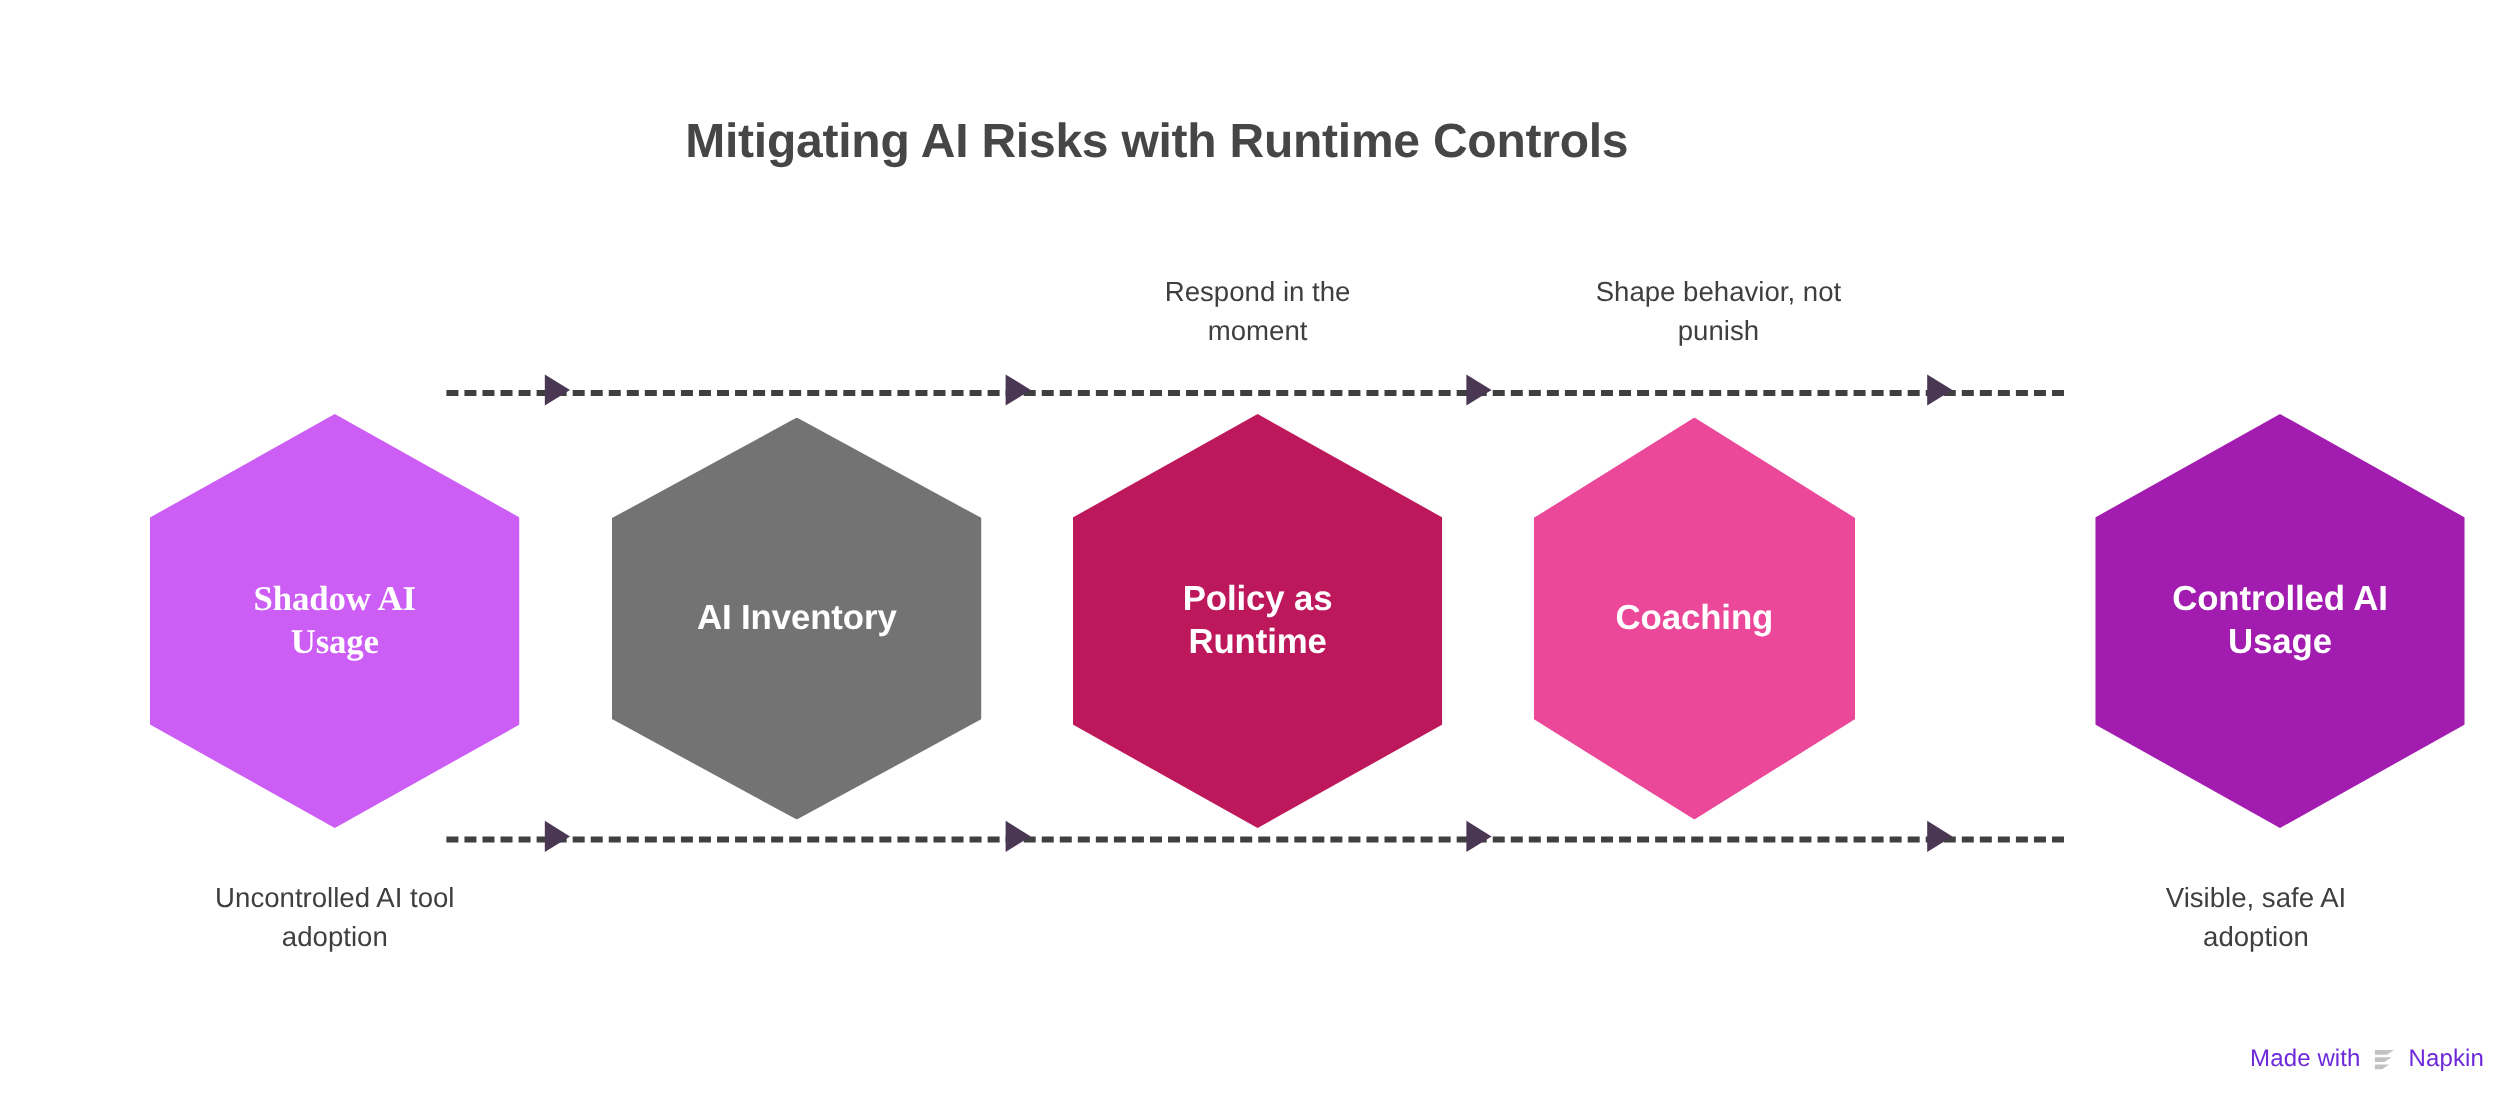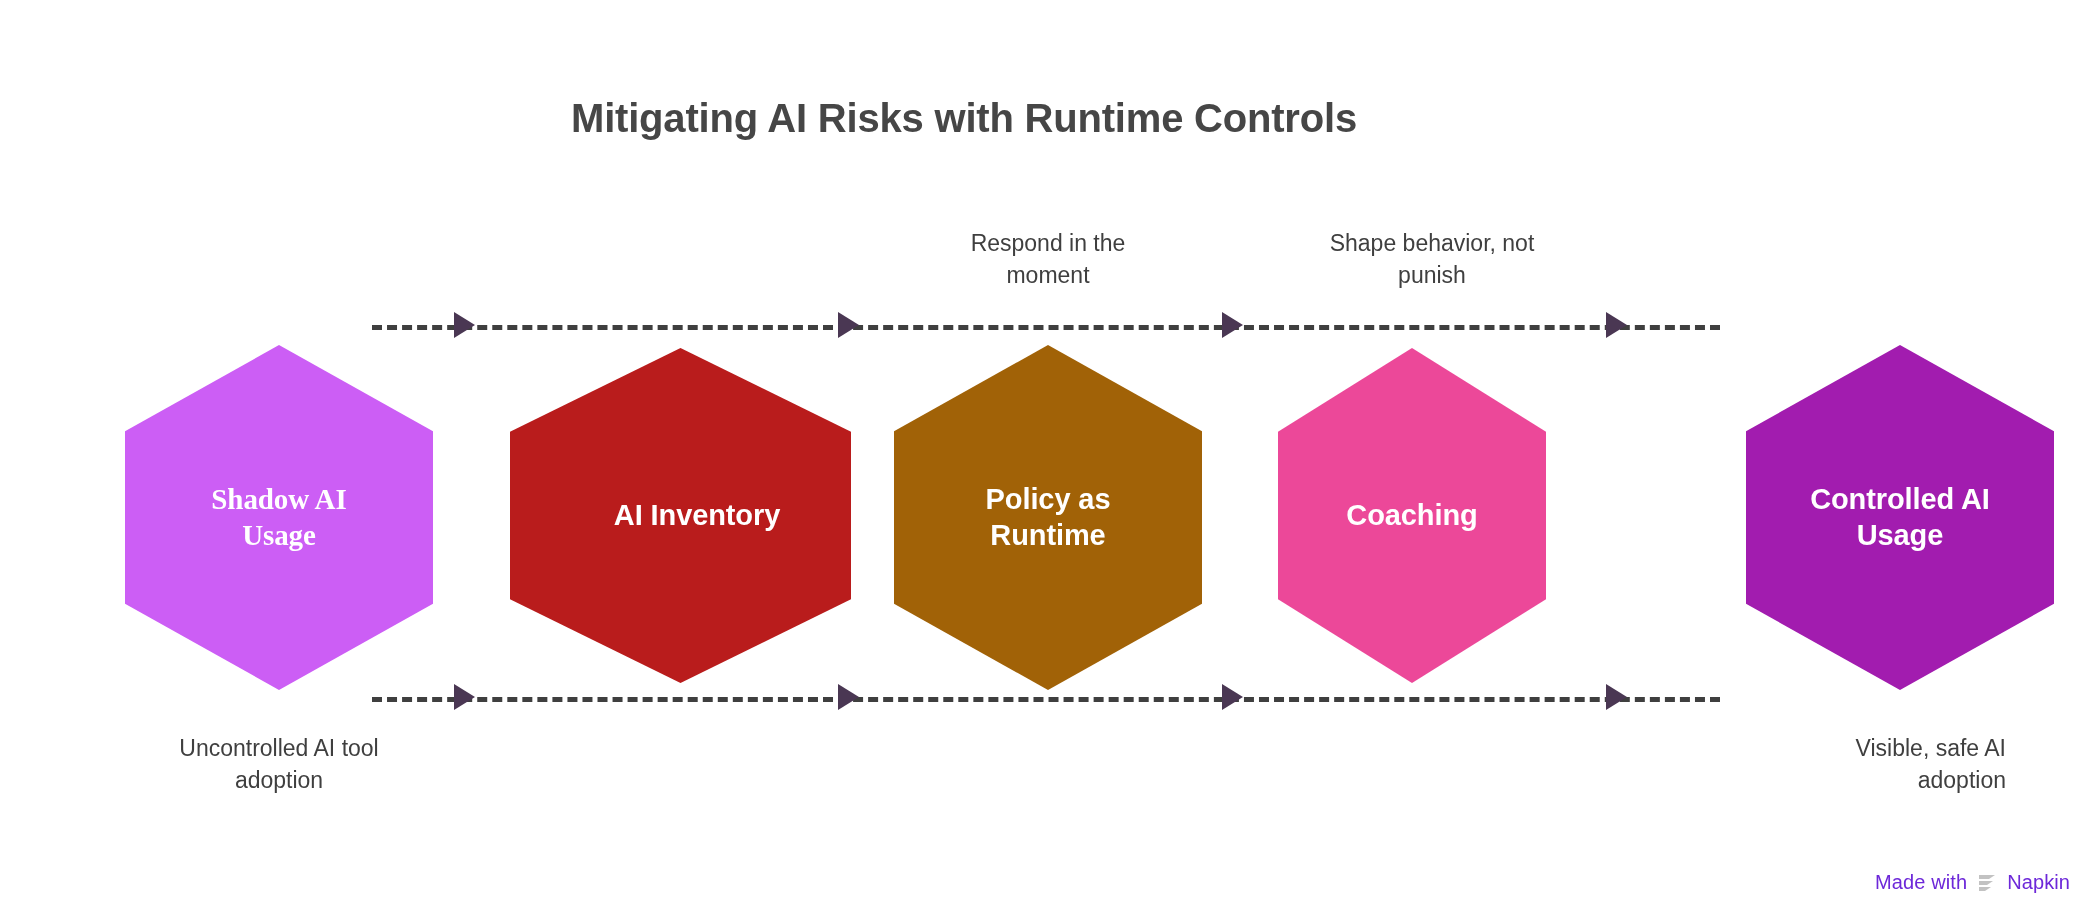--- a/index.html
+++ b/index.html
@@ -128,46 +128,46 @@
     <div class="arrow" style="left:454px; top:684px;"></div>
     <div class="arrow" style="left:838px; top:684px;"></div>
     <div class="arrow" style="left:1222px; top:684px;"></div>
     <div class="arrow" style="left:1606px; top:684px;"></div>
 
     <div class="hex" style="left:125px; top:345px; width:308px; height:345px; background:#cc5ef5;font-family:Liberation Serif, serif;">
       <div class="hex-label">Shadow AI
 Usage</div>
     </div>
 
-    <div class="hex" style="left:510px; top:348px; width:308px; height:335px; background:#b91c1c;padding-left:33px;">
+    <div class="hex" style="left:510px; top:348px; width:308px; height:335px; background:#737373;">
       <div class="hex-label">AI Inventory</div>
     </div>
 
-    <div class="hex" style="left:894px; top:345px; width:308px; height:345px; background:#a16207;">
+    <div class="hex" style="left:894px; top:345px; width:308px; height:345px; background:#be185d;">
       <div class="hex-label">Policy as
 Runtime</div>
     </div>
 
     <div class="hex" style="left:1278px; top:348px; width:268px; height:335px; background:#ec4899;">
       <div class="hex-label">Coaching</div>
     </div>
 
     <div class="hex" style="left:1746px; top:345px; width:308px; height:345px; background:#a21caf;">
       <div class="hex-label">Controlled AI
 Usage</div>
     </div>
 
     <div class="caption" style="left:858px; top:228px; width:380px;">Respond in the
 moment</div>
     <div class="caption" style="left:1242px; top:228px; width:380px;">Shape behavior, not
 punish</div>
 
     <div class="caption" style="left:89px; top:733px; width:380px;">Uncontrolled AI tool
 adoption</div>
-    <div class="caption" style="left:1626px; top:733px; width:380px;text-align:right;">Visible, safe AI
+    <div class="caption" style="left:1690px; top:733px; width:380px;">Visible, safe AI
 adoption</div>
 
   </div>
 
   <div id="watermark">
     <span>Made with</span>
     <span class="napkin-mark">
       <svg width="22" height="20" viewBox="0 0 22 20" aria-hidden="true">
         <g fill="#c2c2c2">
           <path d="M3 2 L19 2 L13 6 L3 6 Z"></path>

